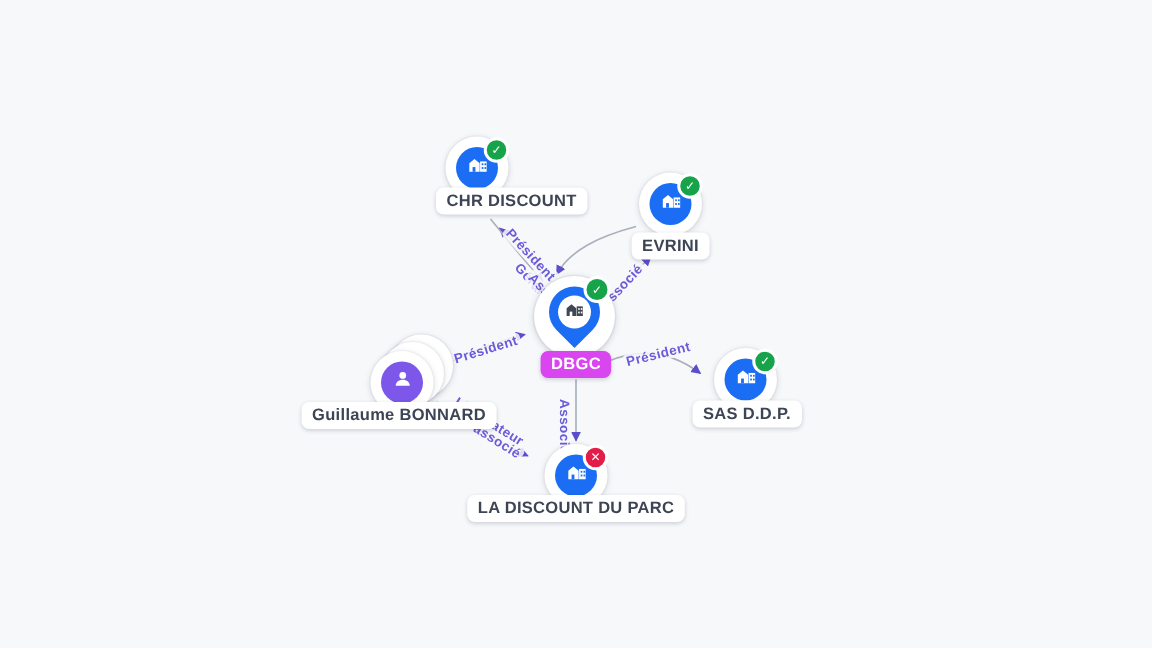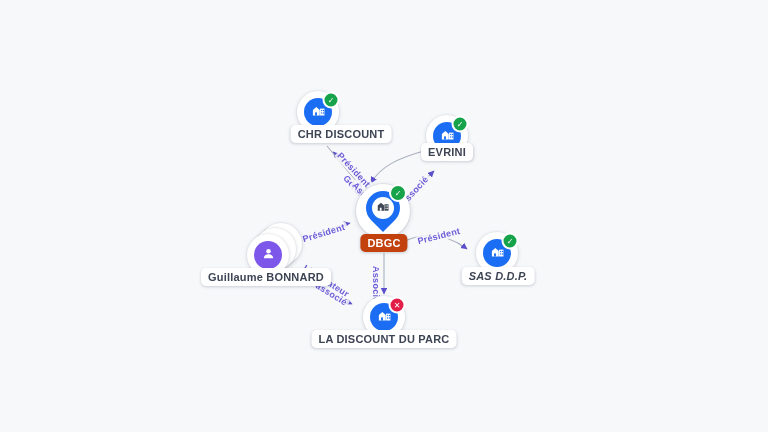--- a/index.html
+++ b/index.html
@@ -30,21 +30,21 @@
     color:#fff;font-size:8px;font-weight:bold;line-height:13px;text-align:center;
     display:flex;align-items:center;justify-content:center;
   }
   .chip{
     position:absolute;transform:translate(-50%,-50%);
     background:#ffffff;color:#3d4454;
     font-size:11px;font-weight:600;letter-spacing:.2px;
     padding:3px 7px;border-radius:5px;white-space:nowrap;
     box-shadow:0 1px 3px rgba(40,50,80,.22);
   }
-  .chip.focus{background:#c2410c;color:#ffffff;}
+  .chip.focus{background:#d946ef;color:#ffffff;}
 
   
   .pin{
     position:absolute;width:34px;height:34px;background:#1b6ef3;
     border-radius:50% 50% 50% 0;
     transform:translate(-50%,-50%) rotate(-45deg);
   }
   .pin-inner{
     position:absolute;transform:translate(-50%,-50%);
     width:22px;height:22px;border-radius:50%;background:#ffffff;
@@ -127,40 +127,40 @@
             <rect x="14.5" y="9" width="7" height="11" fill="#fff"></rect>
             <rect x="6.5" y="15" width="3" height="5" fill="#1b6ef3"></rect>
             <rect x="16.2" y="11" width="1.8" height="2" fill="#1b6ef3"></rect>
             <rect x="19.2" y="11" width="1.8" height="2" fill="#1b6ef3"></rect>
             <rect x="16.2" y="15" width="1.8" height="2" fill="#1b6ef3"></rect>
             <rect x="19.2" y="15" width="1.8" height="2" fill="#1b6ef3"></rect>
           </svg>
       </span>
     </div>
     <div class="badge" style="left:460px;top:124px;background:#16a34a;">✓</div>
-    <div class="chip" style="left:447px;top:152px;">EVRINI</div>
+    <div class="chip" style="left:447px;top:164px;">EVRINI</div>
   </div>
 
   <div class="node">
     <div class="ncircle" style="left:497px;top:253px;width:42px;height:42px;"></div>
     <div class="bubble" style="left:497px;top:253px;width:28px;height:28px;background:#1b6ef3;">
       <span>
         <svg width="15" height="15" viewBox="0 0 24 24">
             <path fill="#fff" d="M3 20v-9l5.5-4.5L14 11v9H3z"></path>
             <rect x="14.5" y="9" width="7" height="11" fill="#fff"></rect>
             <rect x="6.5" y="15" width="3" height="5" fill="#1b6ef3"></rect>
             <rect x="16.2" y="11" width="1.8" height="2" fill="#1b6ef3"></rect>
             <rect x="19.2" y="11" width="1.8" height="2" fill="#1b6ef3"></rect>
             <rect x="16.2" y="15" width="1.8" height="2" fill="#1b6ef3"></rect>
             <rect x="19.2" y="15" width="1.8" height="2" fill="#1b6ef3"></rect>
           </svg>
       </span>
     </div>
     <div class="badge" style="left:510px;top:241px;background:#16a34a;">✓</div>
-    <div class="chip" style="left:498px;top:276px;font-style:italic;">SAS D.D.P.</div>
+    <div class="chip" style="left:498px;top:276px;">SAS D.D.P.</div>
   </div>
 
   <div class="node">
     <div class="stackc" style="left:281px;top:244px;width:42px;height:42px;"></div>
     <div class="stackc" style="left:275px;top:249px;width:42px;height:42px;"></div>
     <div class="ncircle" style="left:268px;top:255px;width:42px;height:42px;"></div>
     <div class="bubble" style="left:268px;top:255px;width:28px;height:28px;background:#7c57e9;">
       <span>
         <svg width="15" height="15" viewBox="0 0 24 24">
             <circle cx="12" cy="8.5" r="3.6" fill="#fff"></circle>

